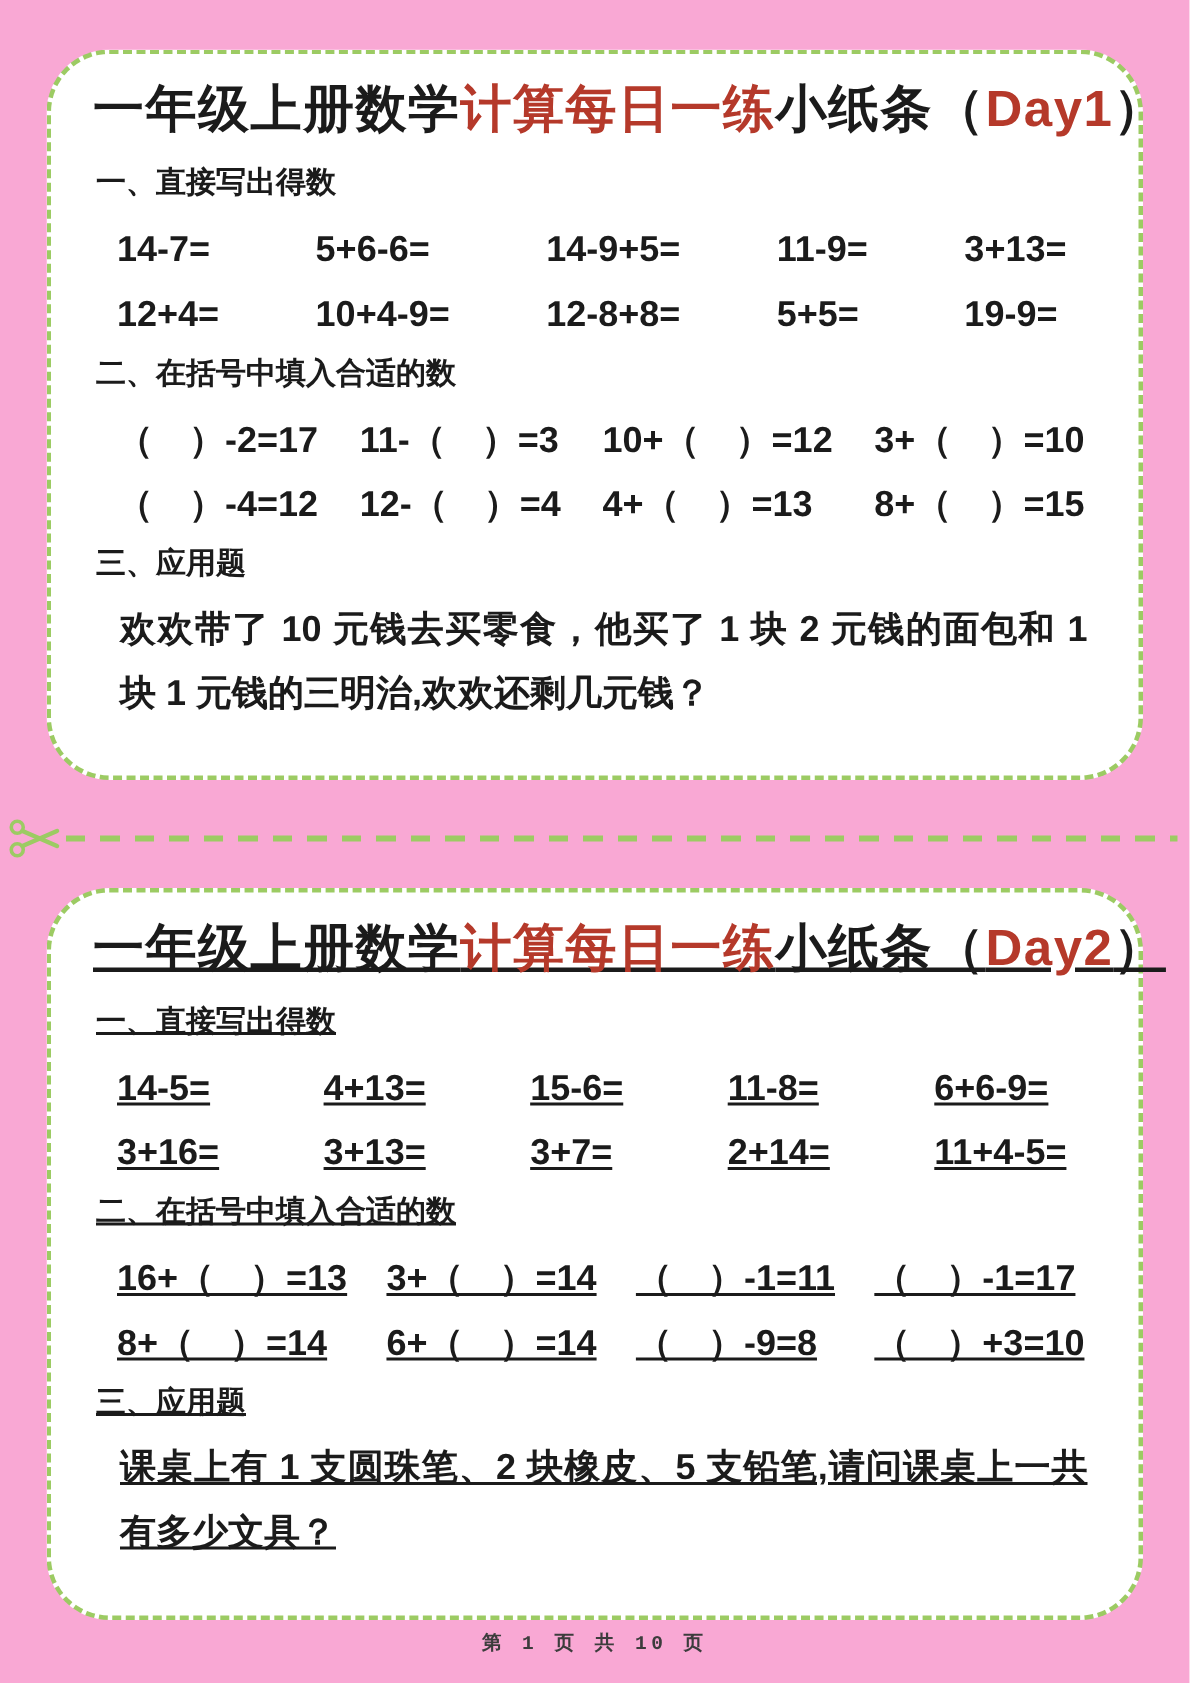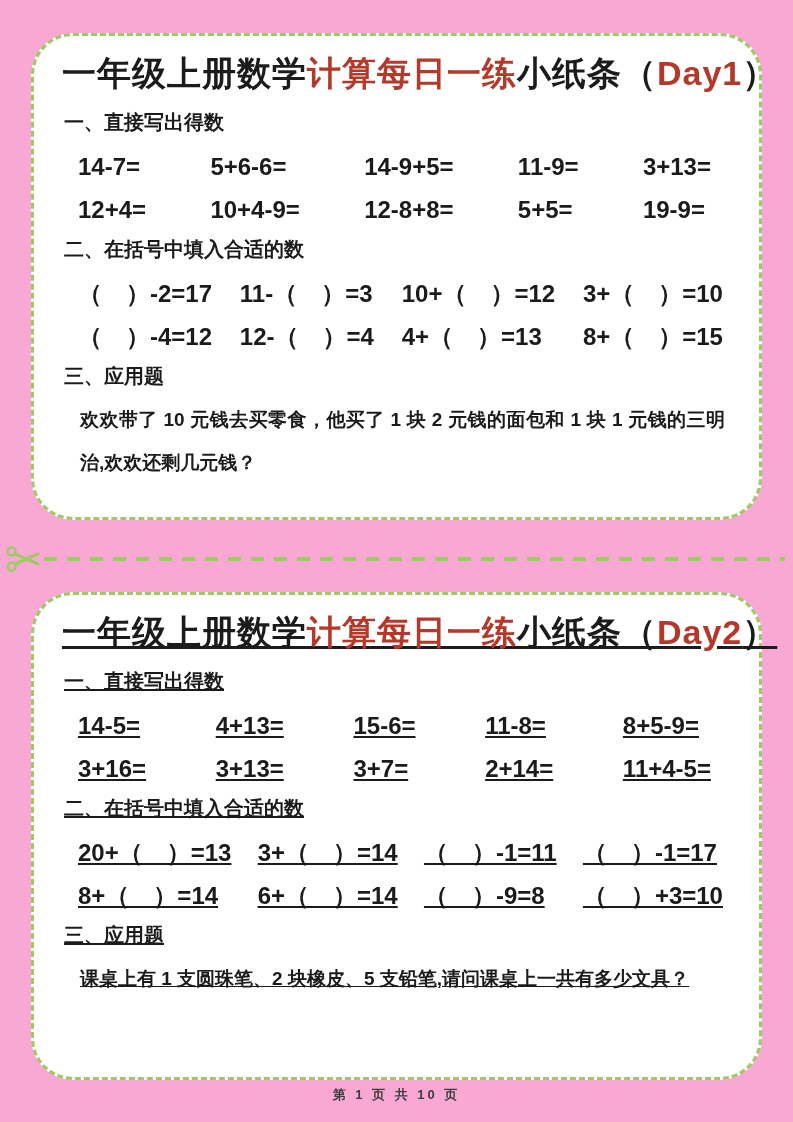--- a/index.html
+++ b/index.html
@@ -45,21 +45,21 @@
     row-gap: 17px;
     font-size: 24px;
     font-weight: 700;
     line-height: 26px;
   }
   .cols5 { grid-template-columns: repeat(5, auto); }
   .cols4 { grid-template-columns: repeat(4, auto); margin-right: 8px; }
   .eq-cell { white-space: nowrap; }
   .word-problem {
     margin: 8px 6px 0 18px;
-    font-size: 19px;
+    font-size: 24px;
     font-weight: 700;
     line-height: 43px;
     text-align: justify;
   }
   .cut-line {
     display: flex;
     align-items: center;
     margin: 24px 8px 0 6px;
     height: 30px;
   }
@@ -70,20 +70,21 @@
     margin-left: 4px;
     background: repeating-linear-gradient(90deg, #9ccb63 0 13px, transparent 13px 23px);
   }
   .page-footer {
     margin-top: 6px;
     text-align: center;
     font-size: 13px;
     font-weight: 600;
     letter-spacing: 3px;
     color: #3c3c3c;
+    font-family: Liberation Mono, monospace;
   }
 </style>
 </head>
 <body>
 
 <div class="sheet">
 
   <section class="day-card first">
     <h1 class="card-title"><span>一年级上册数学</span><span class="red">计算每日一练</span><span>小纸条</span><span>（</span><span class="red">Day1</span><span>）</span></h1>
 
@@ -129,31 +130,31 @@
 
   <section class="day-card second">
     <h1 class="card-title"><span>一年级上册数学</span><span class="red">计算每日一练</span><span>小纸条</span><span>（</span><span class="red">Day2</span><span>）</span></h1>
 
     <div class="section-heading">一、直接写出得数</div>
     <div class="eq-grid cols5">
       <span class="eq-cell">14-5=</span>
       <span class="eq-cell">4+13=</span>
       <span class="eq-cell">15-6=</span>
       <span class="eq-cell">11-8=</span>
-      <span class="eq-cell">8+5-9=</span>
+      <span class="eq-cell">6+6-9=</span>
       <span class="eq-cell">3+16=</span>
       <span class="eq-cell">3+13=</span>
       <span class="eq-cell">3+7=</span>
       <span class="eq-cell">2+14=</span>
       <span class="eq-cell">11+4-5=</span>
     </div>
 
     <div class="section-heading">二、在括号中填入合适的数</div>
     <div class="eq-grid cols4">
-      <span class="eq-cell">20+（　）=13</span>
+      <span class="eq-cell">16+（　）=13</span>
       <span class="eq-cell">3+（　）=14</span>
       <span class="eq-cell">（　）-1=11</span>
       <span class="eq-cell">（　）-1=17</span>
       <span class="eq-cell">8+（　）=14</span>
       <span class="eq-cell">6+（　）=14</span>
       <span class="eq-cell">（　）-9=8</span>
       <span class="eq-cell">（　）+3=10</span>
     </div>
 
     <div class="section-heading">三、应用题</div>

